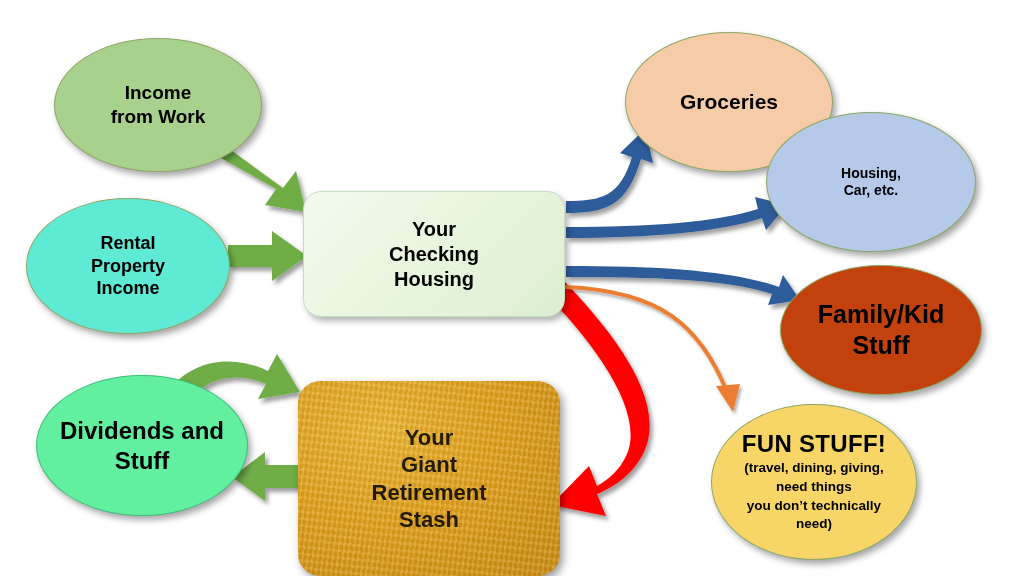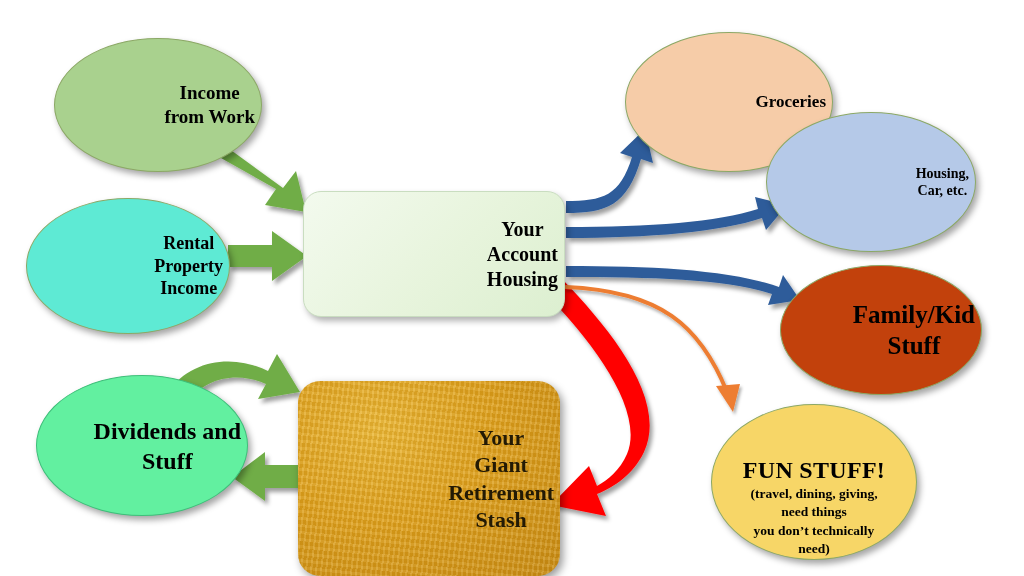--- a/index.html
+++ b/index.html
@@ -18,26 +18,25 @@
   #arrows {
     position: absolute;
     left: 0; top: 0;
     width: 1024px;
     height: 576px;
   }
   .node {
     position: absolute;
     display: flex;
     align-items: center;
-    justify-content: flex-end;
+    justify-content: center;
     text-align: center;
     color: #000000;
     font-weight: bold;
     box-sizing: border-box;
-    font-family: Liberation Serif, serif;
   }
   .ellipse {
     border-radius: 50%;
     border: 1px solid #8CA866;
     filter: drop-shadow(3px 4px 3px rgba(0,0,0,0.35));
   }
   .node .txt {
     line-height: 1.25;
     padding: 0 6px;
   }
@@ -74,21 +73,21 @@
       repeating-linear-gradient(97deg, rgba(255,255,255,0.10) 0px, rgba(255,255,255,0.10) 2px, rgba(120,70,0,0.07) 2px, rgba(120,70,0,0.07) 5px),
       repeating-linear-gradient(6deg, rgba(255,255,255,0.08) 0px, rgba(255,255,255,0.08) 3px, rgba(110,64,0,0.06) 3px, rgba(110,64,0,0.06) 7px),
       radial-gradient(ellipse at 30% 25%, #EBB733 0%, #DFA11B 45%, #C98C12 100%);
     font-size: 22px;
     color: #231a05;
     filter: drop-shadow(3px 4px 4px rgba(0,0,0,0.4));
   }
   #node-groceries {
     left: 625px; top: 32px; width: 208px; height: 140px;
     background: #F6CCA8;
-    font-size: 17px;
+    font-size: 21px;
   }
   #node-housing {
     left: 766px; top: 112px; width: 210px; height: 140px;
     background: #B5C9E8;
     font-size: 14px;
   }
   #node-family {
     left: 780px; top: 265px; width: 202px; height: 130px;
     background: #c2410c;
     font-size: 25px;
@@ -211,21 +210,21 @@
   <div class="node ellipse" id="node-dividends">
     <div class="txt">
       <span>Dividends and</span><br>
       <span>Stuff</span>
     </div>
   </div>
 
   <div class="node" id="node-checking">
     <div class="txt">
       <span>Your</span><br>
-      <span>Account</span><br>
+      <span>Checking</span><br>
       <span>Housing</span>
     </div>
   </div>
 
   <div class="node" id="node-retirement">
     <div class="txt">
       <span>Your</span><br>
       <span>Giant</span><br>
       <span>Retirement</span><br>
       <span>Stash</span>

